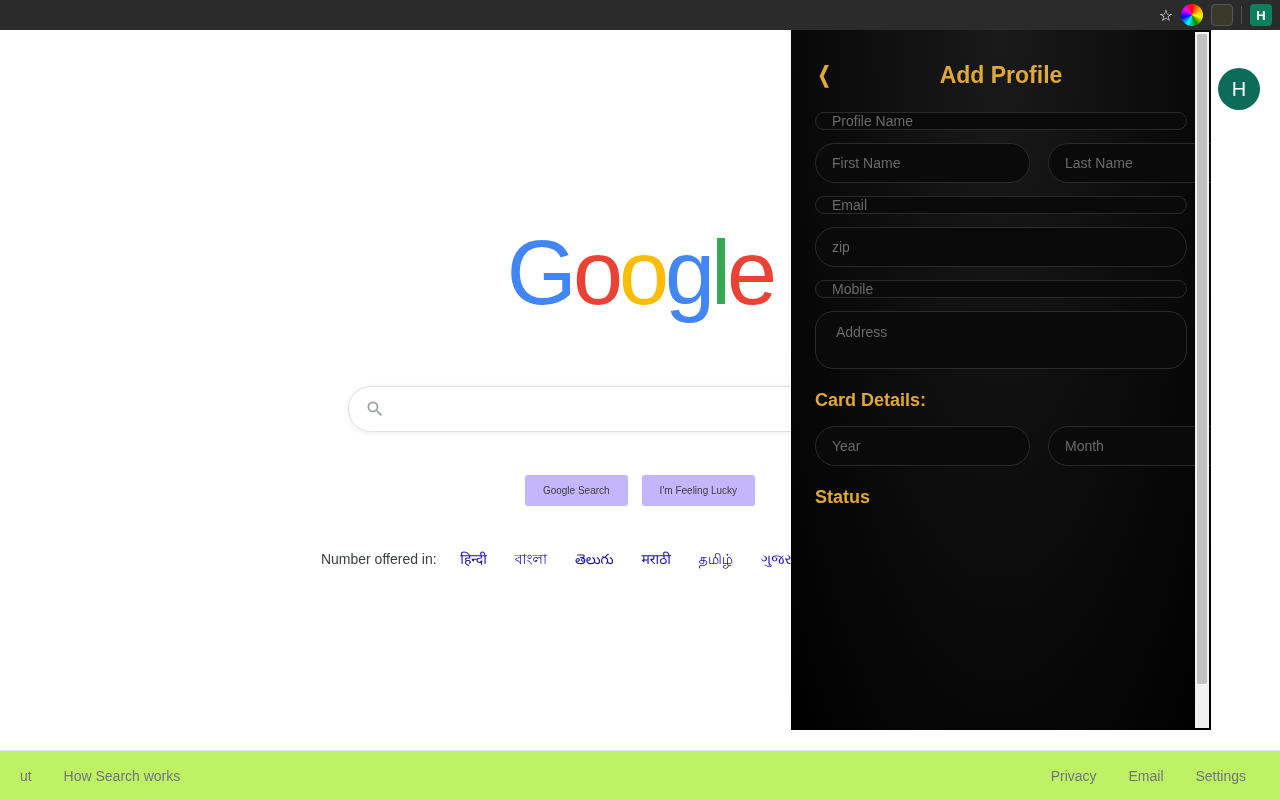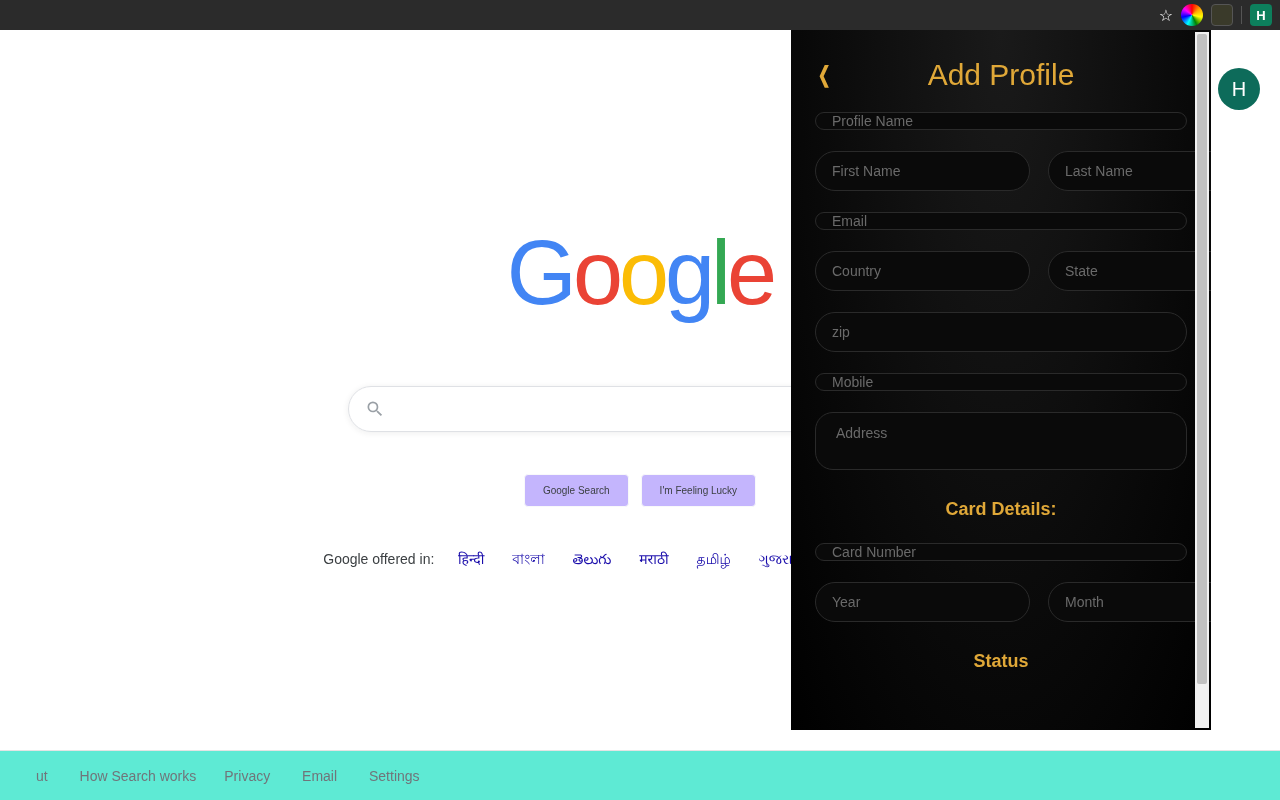--- a/index.html
+++ b/index.html
@@ -98,23 +98,23 @@
 
   .lang-row {
     position: absolute; top: 518px; left: 0; width: 100%;
     text-align: center; font-size: 14px; color: #3c4043;
   }
   .lang-row a { color: #1a0dab; margin: 0 12px; cursor: pointer; }
 
   
   .footer {
     position: absolute; bottom: 0; left: 0; right: 0;
-    background: #5eead4; border-top: 1px solid #e4e4e4;
+    background: #bef264; border-top: 1px solid #e4e4e4;
     height: 50px; display: flex; align-items: center;
-    padding: 0 36px;
+    justify-content: space-between; padding: 0 20px;
     color: #70757a; font-size: 14px;
   }
   .footer a { color: #70757a; margin: 0 14px; cursor: pointer; }
   .footer-left a:first-child { margin-left: 0; }
   .footer-right { margin-right: 0; }
 
   
   .popup {
     position: absolute; top: 30px; left: 791px;
     width: 420px; height: 700px;
@@ -132,41 +132,41 @@
   }
   .popup-header {
     display: flex; align-items: center; justify-content: center;
     height: 62px; margin-top: 14px; position: relative;
   }
   .back-btn {
     position: absolute; left: 0; color: #e0a838;
     font-size: 22px; font-weight: bold; cursor: pointer;
     transform: scaleX(0.7);
   }
-  .popup-title { color: #e0a838; font-size: 30px; font-weight: 400; }
-
-  .form { display: flex; flex-direction: column; gap: 21px; margin-top: 6px; }
+  .popup-title { color: #e0a838; font-size: 23px; font-weight: 700; }
+
+  .form { display: flex; flex-direction: column; gap: 13px; margin-top: 6px; }
   .form-row { display: flex; gap: 18px; }
   .field {
     flex: 1; height: 40px;
     background: #0a0a0a;
     border: 1px solid #2a2a2a; border-radius: 20px;
     color: #6a6a6a; font-size: 14px;
     padding: 0 16px; outline: none;
   }
   .field.third { flex: 1; }
   textarea.field {
     height: 56px; border-radius: 18px; padding: 12px 20px;
     resize: none; font-family: Arial;
   }
   .field::placeholder { color: #6a6a6a; }
 
   .section-title {
     color: #e0a838; font-size: 18px; font-weight: 600;
-    text-align: center; margin: 8px 0 2px;
+    text-align: left; margin: 8px 0 2px;
   }
 </style>
 </head>
 <body>
 
 <div class="browser-bar">
   <span class="star">☆</span>
   <div class="ext-icon ext-circle"></div>
   <div class="ext-icon ext-yellow"></div>
   <div class="sep"></div>
@@ -200,21 +200,21 @@
       </svg>
     <input type="text" placeholder="" style="">
   </div>
 
   <div class="btn-row">
     <button class="g-btn">Google Search</button>
     <button class="g-btn">I'm Feeling Lucky</button>
   </div>
 
   <div class="lang-row">
-    <span>Google offered in:</span>
+    <span>Number offered in:</span>
     <span>&nbsp;</span>
     <a>हिन्दी</a>
     <a>বাংলা</a>
     <a>తెలుగు</a>
     <a>मराठी</a>
     <a>தமிழ்</a>
     <a>ગુજરાતી</a>
     <a>ಕನ್ನಡ</a>
     <a>മലയാളം</a>
   </div>
@@ -239,31 +239,26 @@
   </div>
 
   <div class="form">
     <input class="field" placeholder="Profile Name" style="">
     <div class="form-row">
       <input class="field" placeholder="First Name" style="">
       <input class="field" placeholder="Last Name" style="">
     </div>
     <input class="field" placeholder="Email" style="">
     <div class="form-row">
-      <input class="field" placeholder="Country" style="">
-      <input class="field" placeholder="State" style="">
-    </div>
-    <div class="form-row">
       <input class="field" placeholder="zip" style="">
     </div>
     <input class="field" placeholder="Mobile" style="">
     <textarea class="field" placeholder="Address" style=""></textarea>
 
     <div class="section-title">Card Details:</div>
-    <input class="field" placeholder="Card Number" style="">
     <div class="form-row">
       <input class="field third" placeholder="Year" style="">
       <input class="field third" placeholder="Month" style="">
 
     </div>
     <div class="section-title">Status</div>
   </div>
 
   <div class="popup-scroll">
     <div class="popup-thumb"></div>

